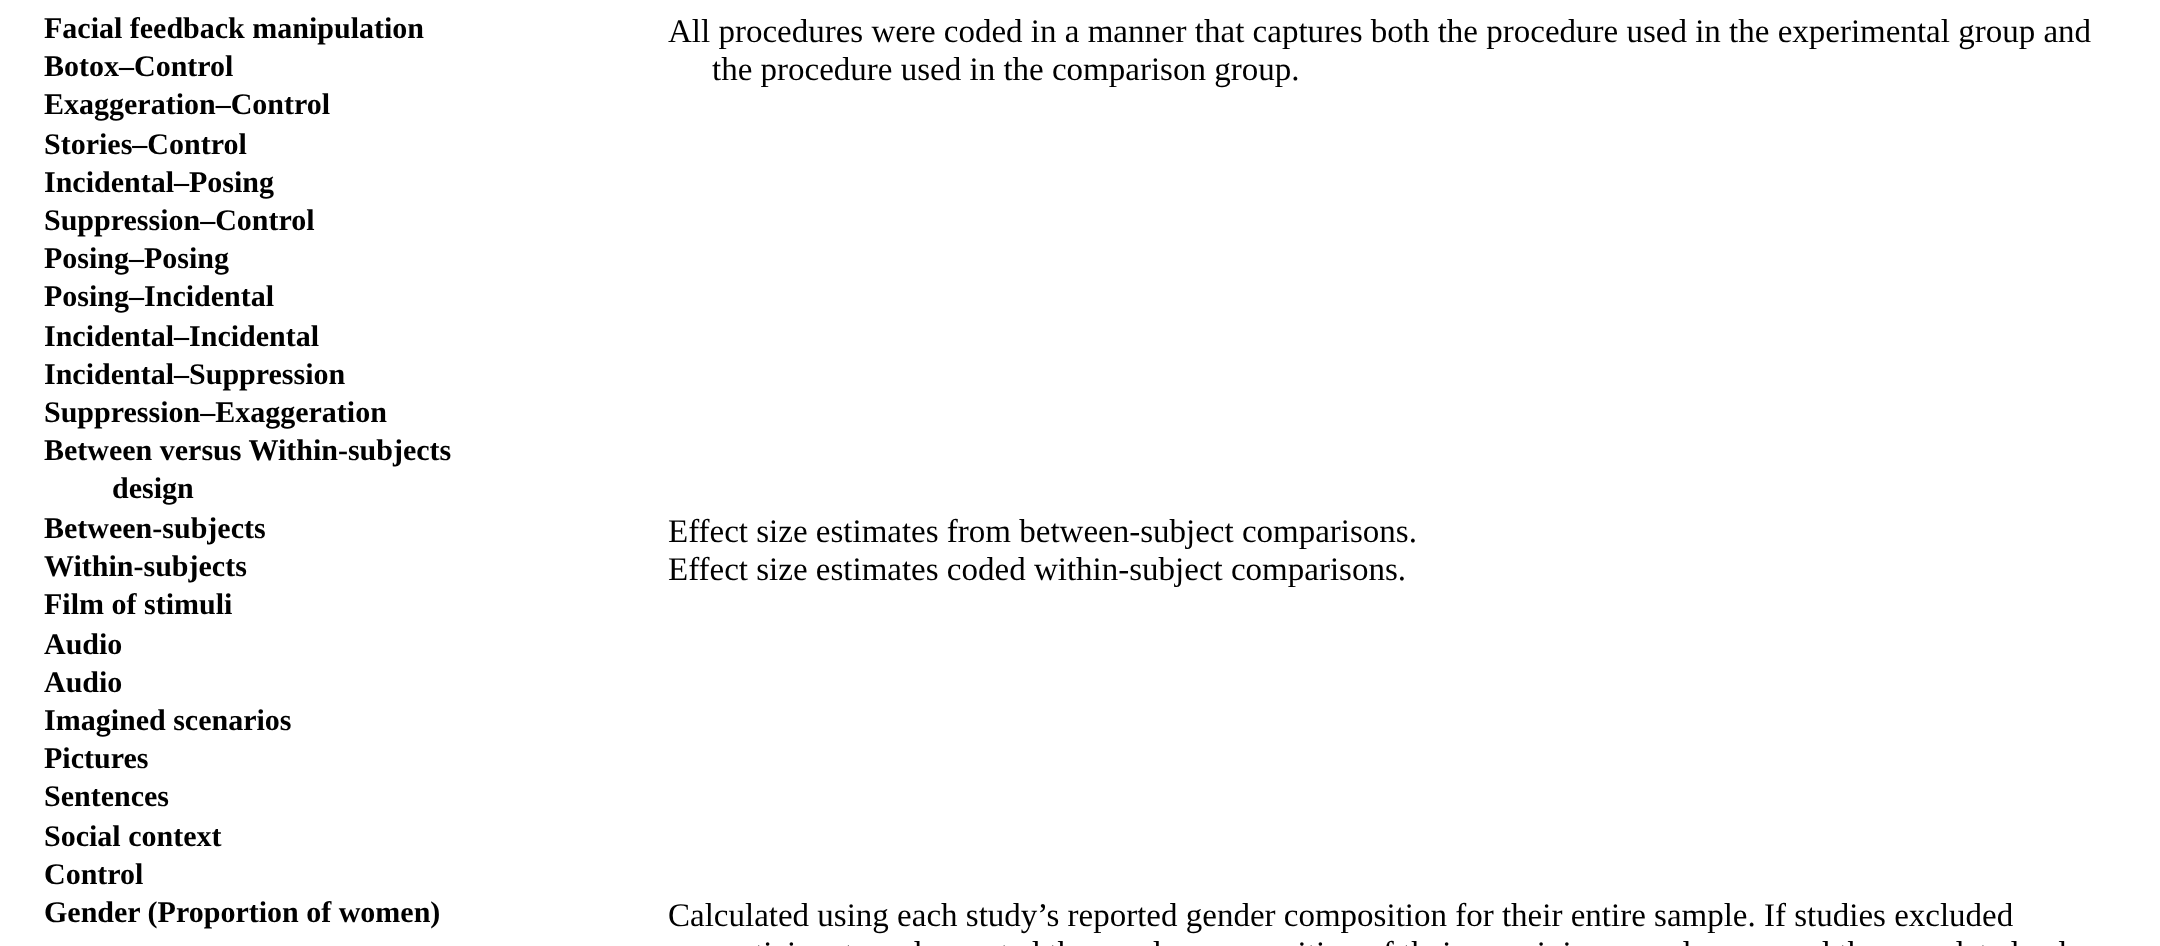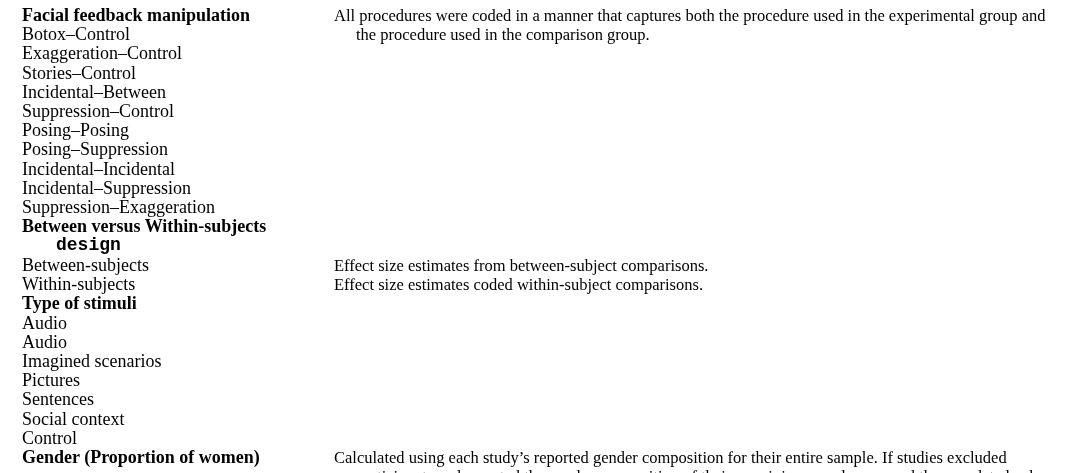--- a/index.html
+++ b/index.html
@@ -26,43 +26,42 @@
     width: 100%;
     table-layout: fixed;
   }
   table.coding-table col.c-label { width: 290px; }
   table.coding-table col.c-desc  { width: auto; }
   table.coding-table td {
     vertical-align: top;
     padding: 0;
   }
   .row-label {
-    font-size: 18px;
+    font-size: 15px;
     line-height: 19.2px;
     white-space: nowrap;
   }
   .row-desc {
     font-size: 16.5px;
     line-height: 19.4px;
     padding-left: 2px;
     padding-right: 8px;
   }
   
   .lvl-head {
     font-weight: bold;
   }
   .lvl-head .wrap-line {
     display: block;
     padding-left: 34px;
-    font-family: Liberation Mono, monospace;
   }
   
   .lvl-sub {
     padding-left: 20px;
-    font-weight: normal;
+    font-weight: bold;
   }
   .desc-para {
     text-indent: 0;
     padding-left: 22px;
     text-align: left;
   }
   .desc-para .hang {
     display: block;
     padding-left: 22px;
   }
@@ -95,30 +94,30 @@
       <tr>
         <td class="row-label lvl-sub">Botox–Control</td>
       </tr>
       <tr>
         <td class="row-label lvl-sub">Exaggeration–Control</td>
       </tr>
       <tr>
         <td class="row-label lvl-sub">Stories–Control</td>
       </tr>
       <tr>
-        <td class="row-label lvl-sub">Incidental–Between</td>
+        <td class="row-label lvl-sub">Incidental–Posing</td>
       </tr>
       <tr>
         <td class="row-label lvl-sub">Suppression–Control</td>
       </tr>
       <tr>
         <td class="row-label lvl-sub">Posing–Posing</td>
       </tr>
       <tr>
-        <td class="row-label lvl-sub">Posing–Suppression</td>
+        <td class="row-label lvl-sub">Posing–Incidental</td>
       </tr>
       <tr>
         <td class="row-label lvl-sub">Incidental–Incidental</td>
       </tr>
       <tr>
         <td class="row-label lvl-sub">Incidental–Suppression</td>
       </tr>
       <tr>
         <td class="row-label lvl-sub">Suppression–Exaggeration</td>
       </tr>
@@ -142,21 +141,21 @@
       <tr>
         <td class="row-label lvl-sub">Within-subjects</td>
         <td class="row-desc">
           <div class="desc-para">
               <span class="first">Effect size estimates coded within-subject comparisons.</span>
             </div>
         </td>
       </tr>
 
       <tr>
-        <td class="row-label lvl-head">Type of stimuli</td>
+        <td class="row-label lvl-head">Film of stimuli</td>
         <td class="row-desc spacer-cell"></td>
       </tr>
       <tr>
         <td class="row-label lvl-sub">Audio</td>
         <td class="row-desc spacer-cell"></td>
       </tr>
       <tr>
         <td class="row-label lvl-sub">Audio</td>
         <td class="row-desc spacer-cell"></td>
       </tr>

